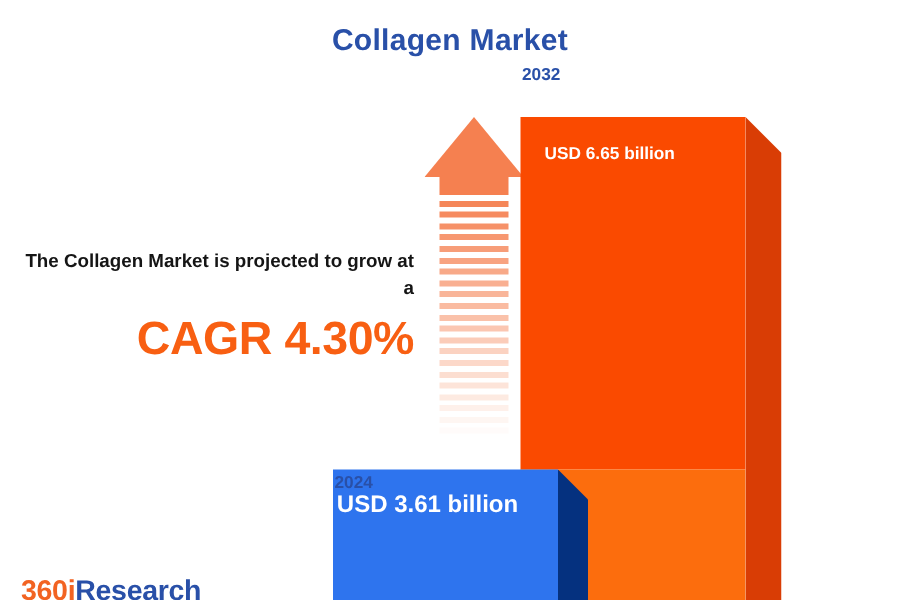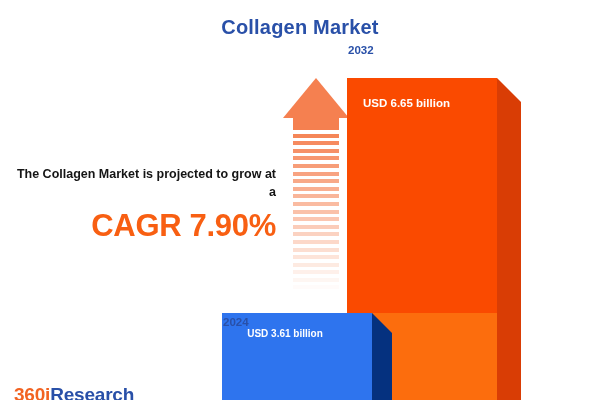--- a/index.html
+++ b/index.html
@@ -179,21 +179,21 @@
     font-weight: bold;
     color: #2950a8;
     margin-top: 28px;
   }
   #value-2024 {
     position: absolute;
     left: 222px;
     top: 328px;
     width: 126px;
     text-align: center;
-    font-size: 10px;
+    font-size: 16px;
     font-weight: bold;
     color: #ffffff;
   }
 
   
   #logo {
     position: absolute;
     left: 14px;
     top: 364px;
     font-size: 19px;
@@ -206,21 +206,21 @@
 </style>
 </head>
 <body>
 
 <div id="canvas">
 
   <div id="chart-title">Collagen Market</div>
 
   <div id="cagr-block">
     <div id="cagr-lead">The Collagen Market is projected to grow at a</div>
-    <div id="cagr-value">CAGR 7.90%</div>
+    <div id="cagr-value">CAGR 4.30%</div>
   </div>
 
   <div id="growth-arrow">
     <svg id="arrow-head" viewBox="0 0 66 40" preserveAspectRatio="none">
       <polygon points="33,0 66,40 0,40" fill="#f58050"></polygon>
     </svg>
     <div id="arrow-shaft-top"></div>
     <div id="arrow-stripes">
         <div class="stripe" style="opacity: 1; background: rgb(245, 128, 80);"></div>
         <div class="stripe" style="opacity: 0.954; background: rgb(245, 128, 80);"></div>

